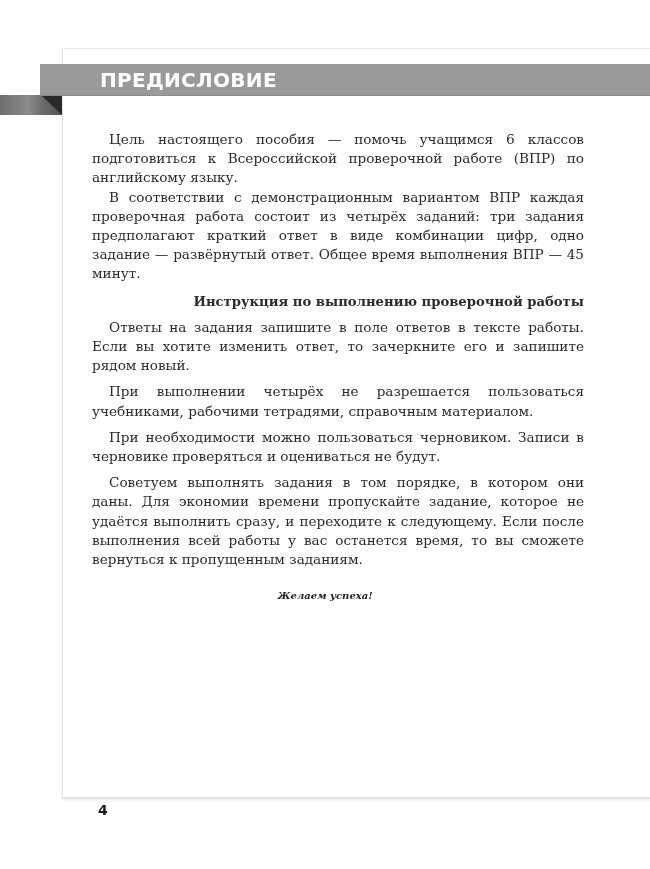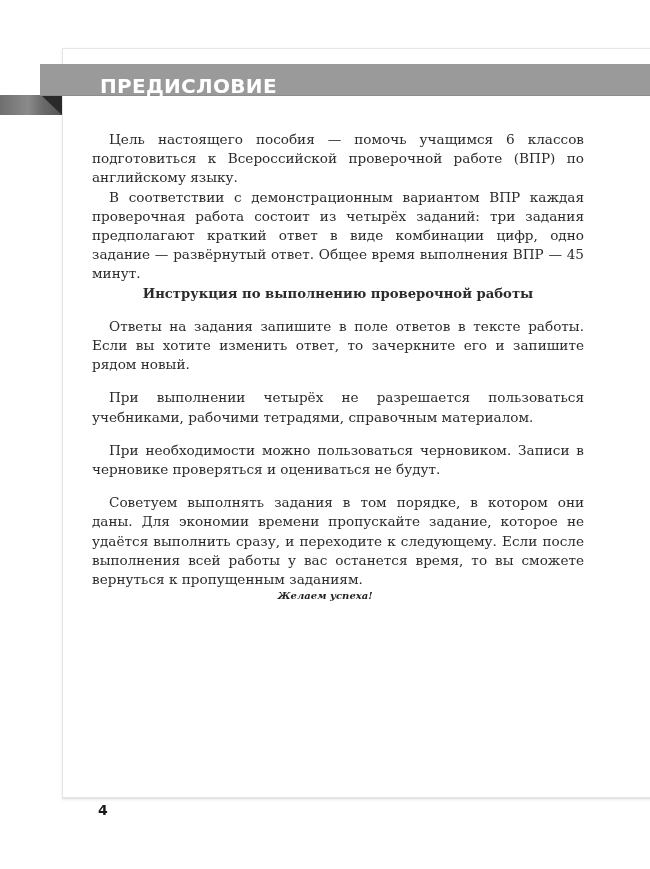--- a/index.html
+++ b/index.html
@@ -55,45 +55,44 @@
     .header-title {
       position: absolute;
       left: 100px;
       top: 66px;
       font-family: "DejaVu Sans", "Liberation Sans", sans-serif;
       font-weight: bold;
       font-size: 20px;
       letter-spacing: 0.3px;
       color: #ffffff;
       line-height: 28px;
-      margin-top: 6px;
     }
     .content {
       position: absolute;
       left: 92px;
       top: 130px;
       width: 492px;
       font-size: 13.6px;
       line-height: 19.2px;
       color: #2b2b2b;
       text-align: justify;
     }
     .content p {
       margin: 0;
       text-indent: 17px;
     }
     .content p.gap {
-      margin-top: 14px;
+      margin-top: 7px;
     }
     .content .instr-heading {
-      text-align: center;
+      text-align: right;
       font-weight: bold;
       text-indent: 0;
       font-size: 13.2px;
-      margin-top: 0;
+      margin-top: 8px;
       margin-bottom: 4px;
     }
     .wish {
       position: absolute;
       left: 0;
       width: 650px;
       top: 590px;
       text-align: center;
       font-style: italic;
       font-weight: bold;

